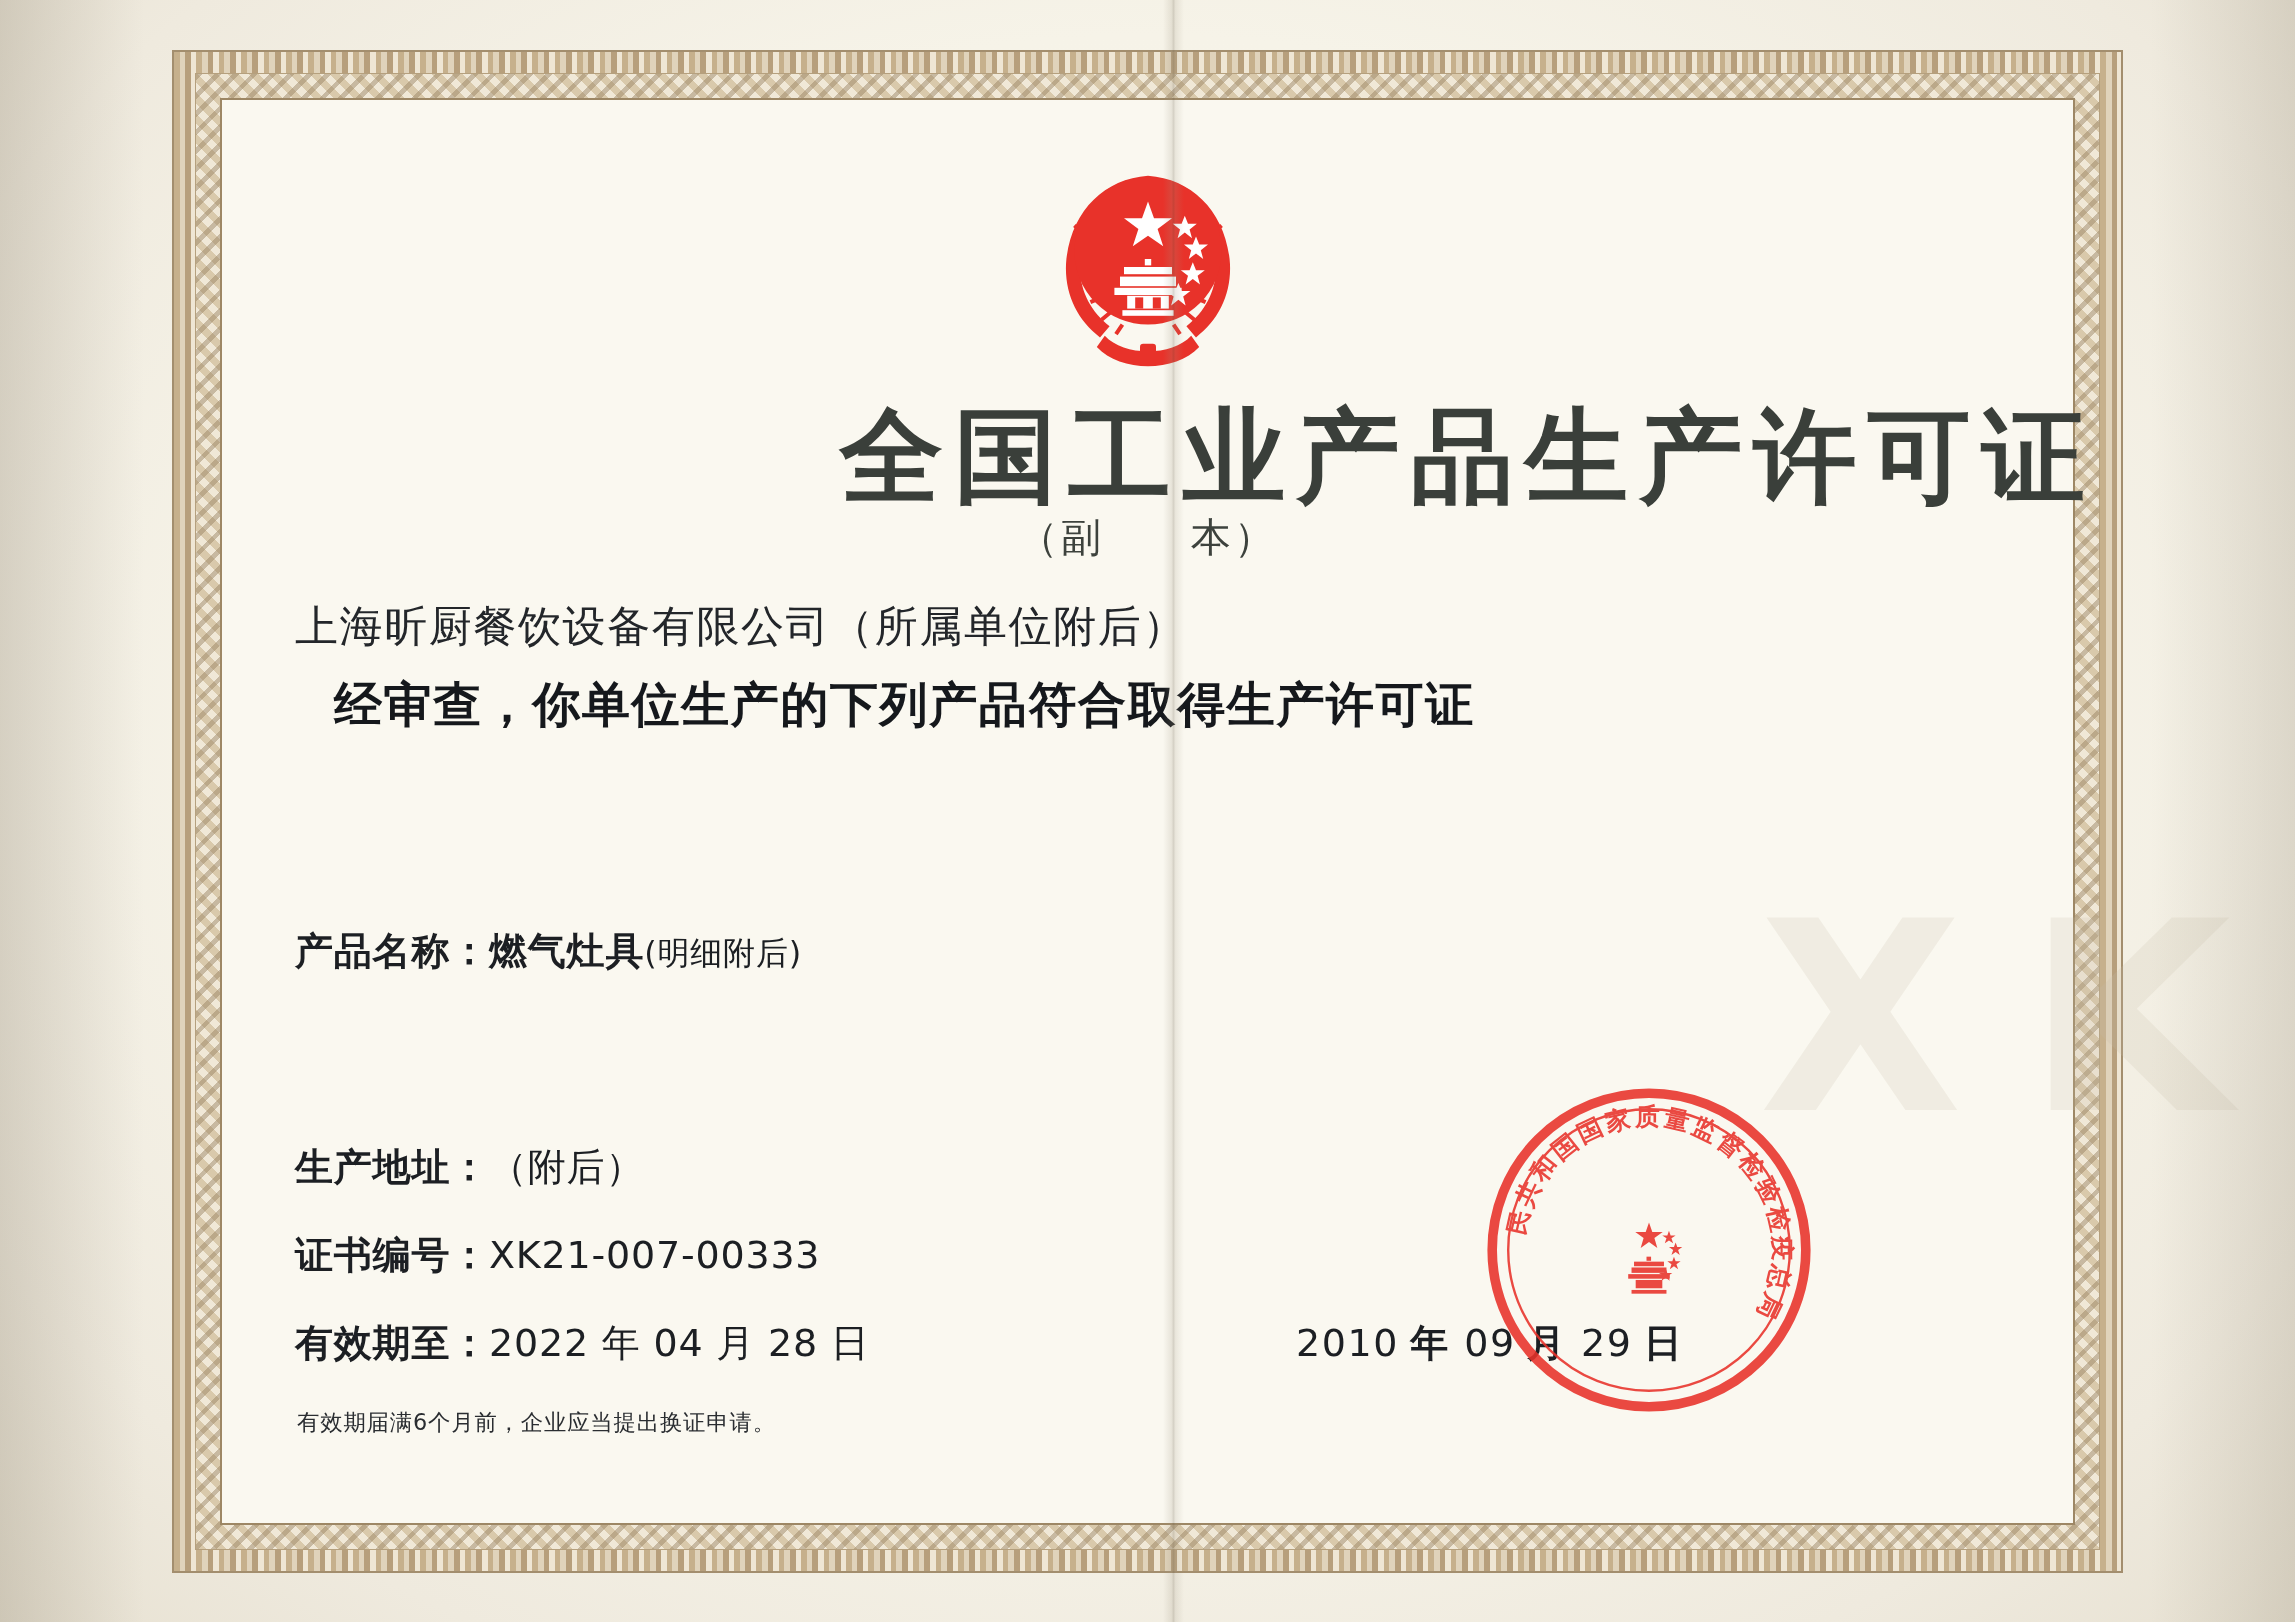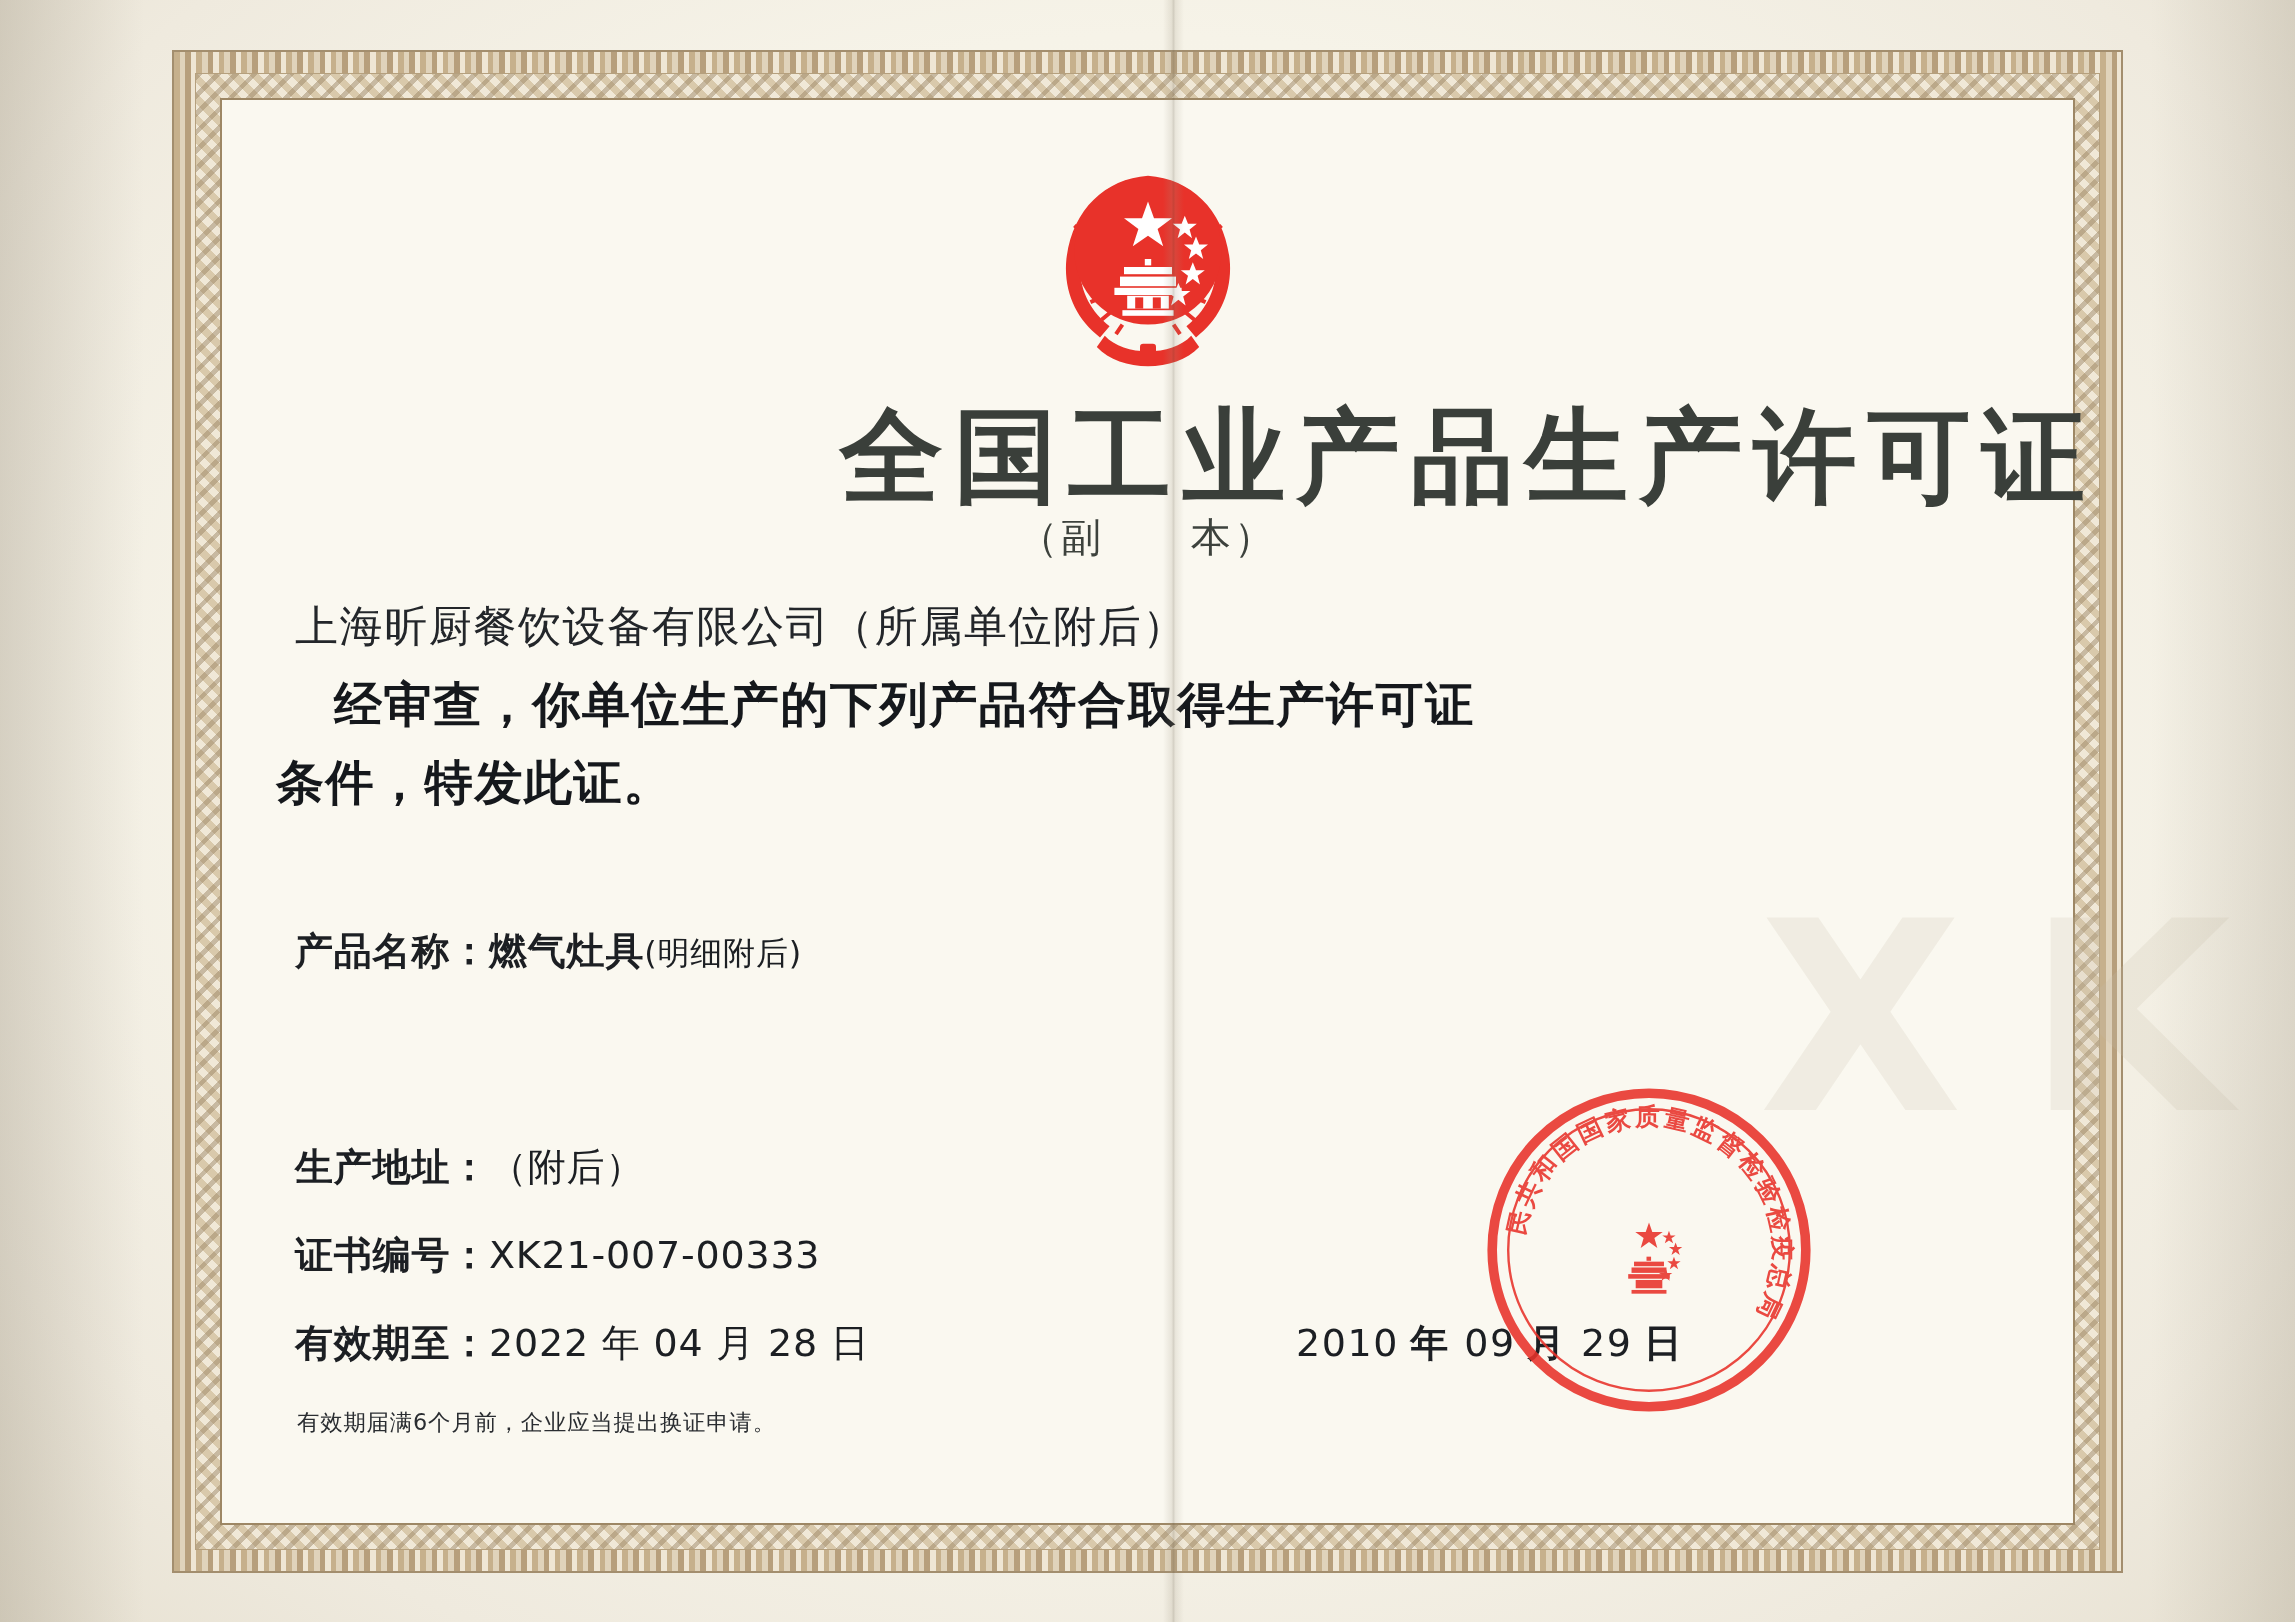--- a/index.html
+++ b/index.html
@@ -238,21 +238,20 @@
       </svg>
     </div>
 
     <div class="title">全国工业产品生产许可证</div>
     <div class="subtitle">（副　　本）</div>
 
     <div class="company">上海昕厨餐饮设备有限公司（所属单位附后）</div>
 
     <div class="body-text">
       <span class="l1">经审查，你单位生产的下列产品符合取得生产许可证</span>
-      <span class="l2">条件，特发此证。</span>
     </div>
 
     <div class="field f-product">
       <span class="lbl">产品名称：</span><span class="lbl">燃气灶具</span><span class="small-val">(明细附后)</span>
     </div>
 
 
     <div class="field f-factory">
       <span class="lbl">生产地址：</span><span class="val">（附后）</span>
     </div>

